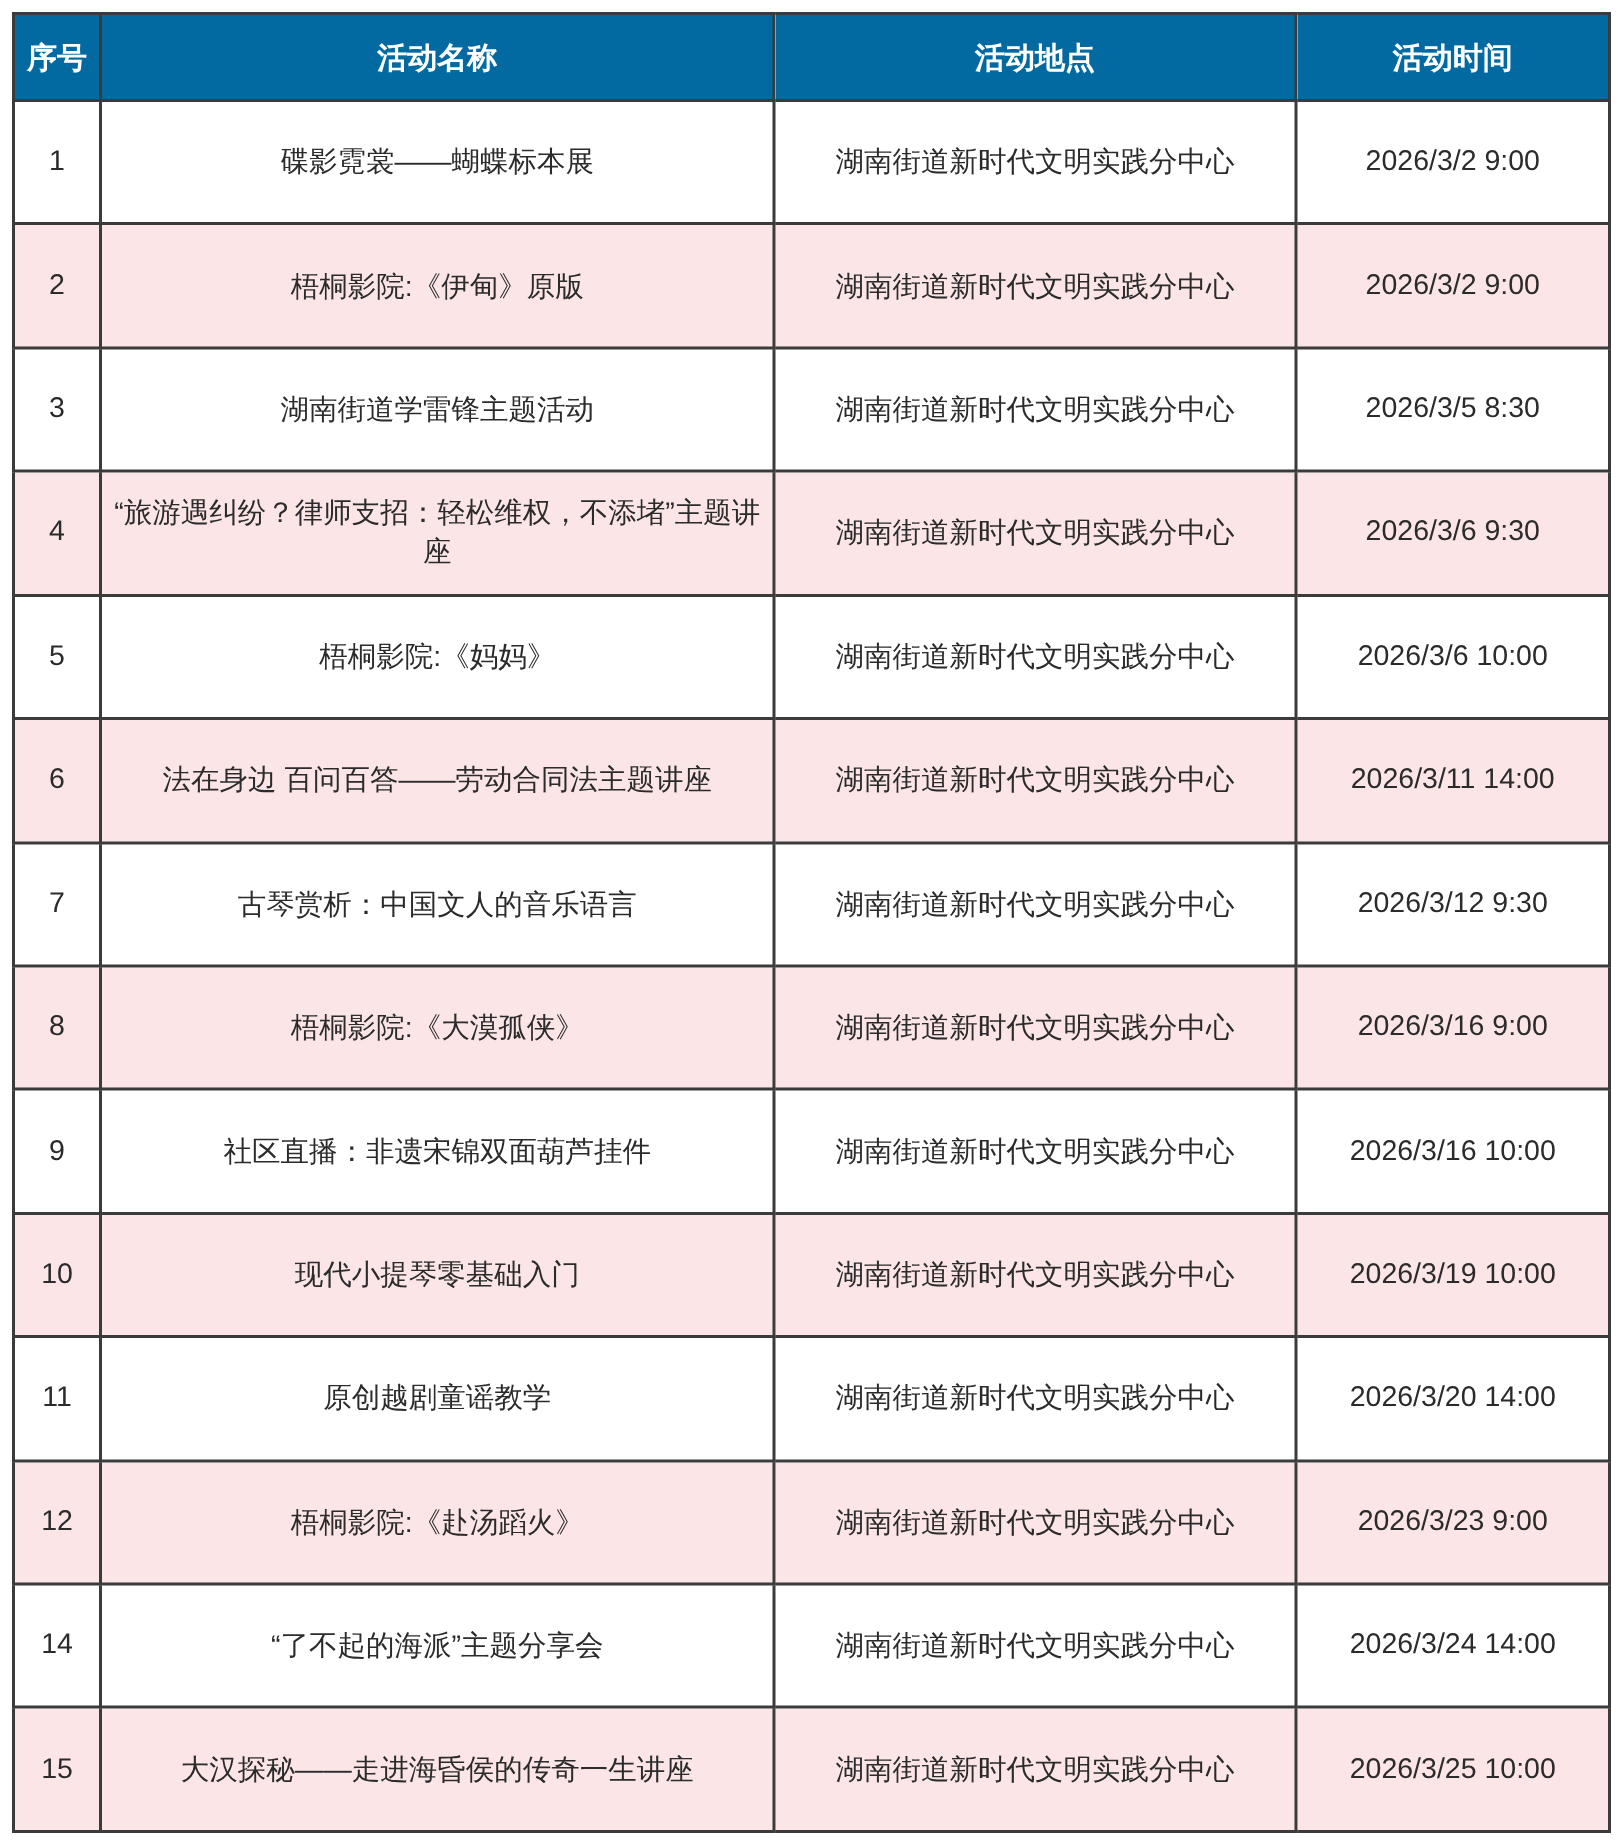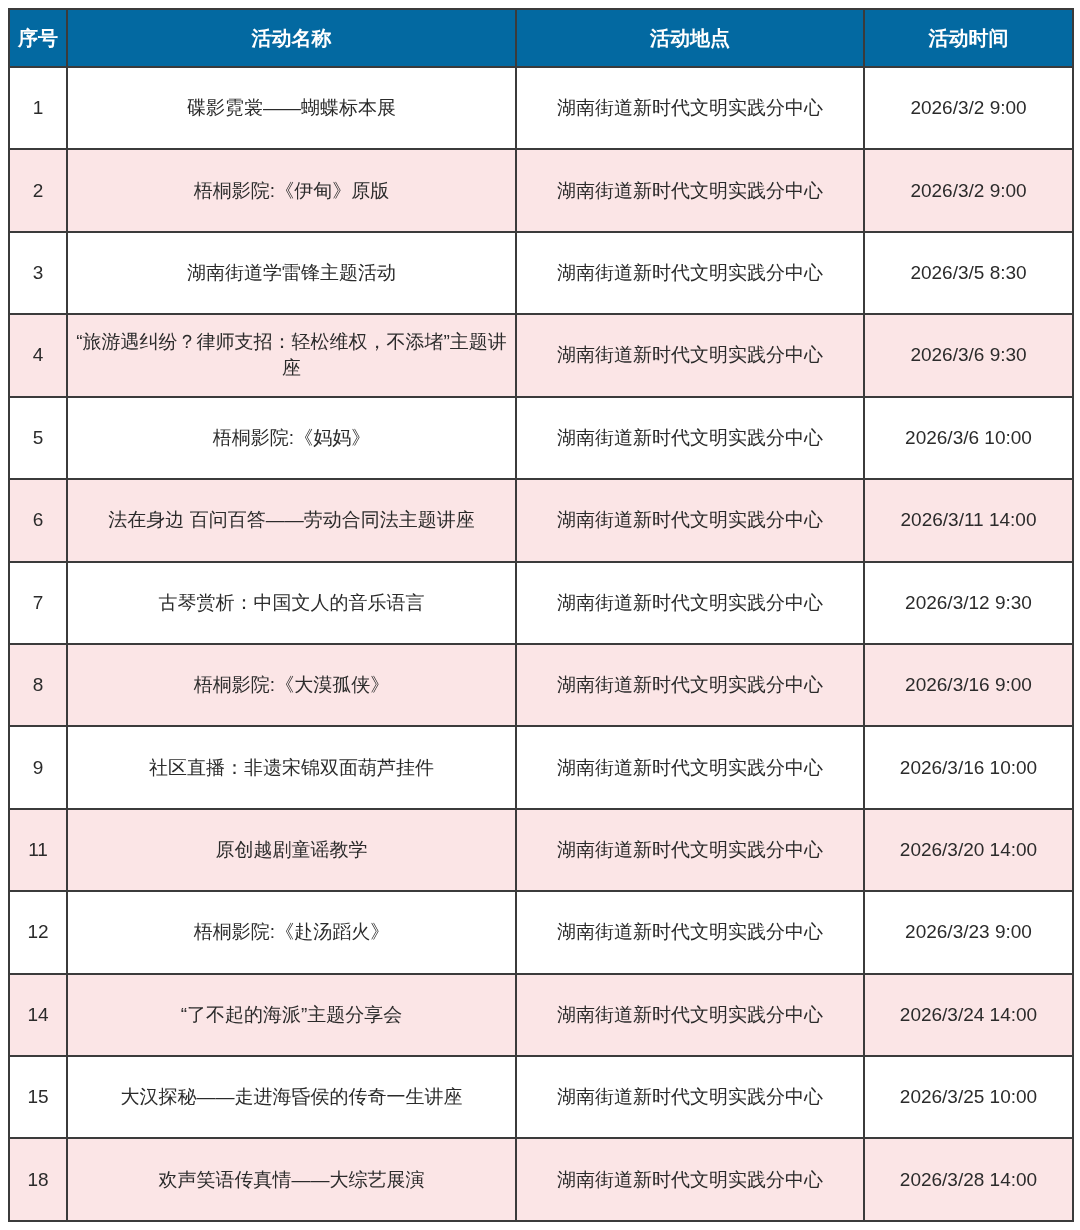--- a/index.html
+++ b/index.html
@@ -123,20 +123,26 @@
           <td>湖南街道新时代文明实践分中心</td>
           <td>2026/3/16 9:00</td>
         </tr>
         <tr>
           <td>9</td>
           <td>社区直播：非遗宋锦双面葫芦挂件</td>
           <td>湖南街道新时代文明实践分中心</td>
           <td>2026/3/16 10:00</td>
         </tr>
         <tr>
+          <td>10</td>
+          <td>现代小提琴零基础入门</td>
+          <td>湖南街道新时代文明实践分中心</td>
+          <td>2026/3/19 10:00</td>
+        </tr>
+        <tr>
           <td>11</td>
           <td>原创越剧童谣教学</td>
           <td>湖南街道新时代文明实践分中心</td>
           <td>2026/3/20 14:00</td>
         </tr>
         <tr>
           <td>12</td>
           <td>梧桐影院:《赴汤蹈火》</td>
           <td>湖南街道新时代文明实践分中心</td>
           <td>2026/3/23 9:00</td>
@@ -146,21 +152,15 @@
           <td>“了不起的海派”主题分享会</td>
           <td>湖南街道新时代文明实践分中心</td>
           <td>2026/3/24 14:00</td>
         </tr>
         <tr>
           <td>15</td>
           <td>大汉探秘——走进海昏侯的传奇一生讲座</td>
           <td>湖南街道新时代文明实践分中心</td>
           <td>2026/3/25 10:00</td>
         </tr>
-        <tr>
-          <td>18</td>
-          <td>欢声笑语传真情——大综艺展演</td>
-          <td>湖南街道新时代文明实践分中心</td>
-          <td>2026/3/28 14:00</td>
-        </tr>
       </tbody>
   </table>
 </div>
 
 </body></html>

